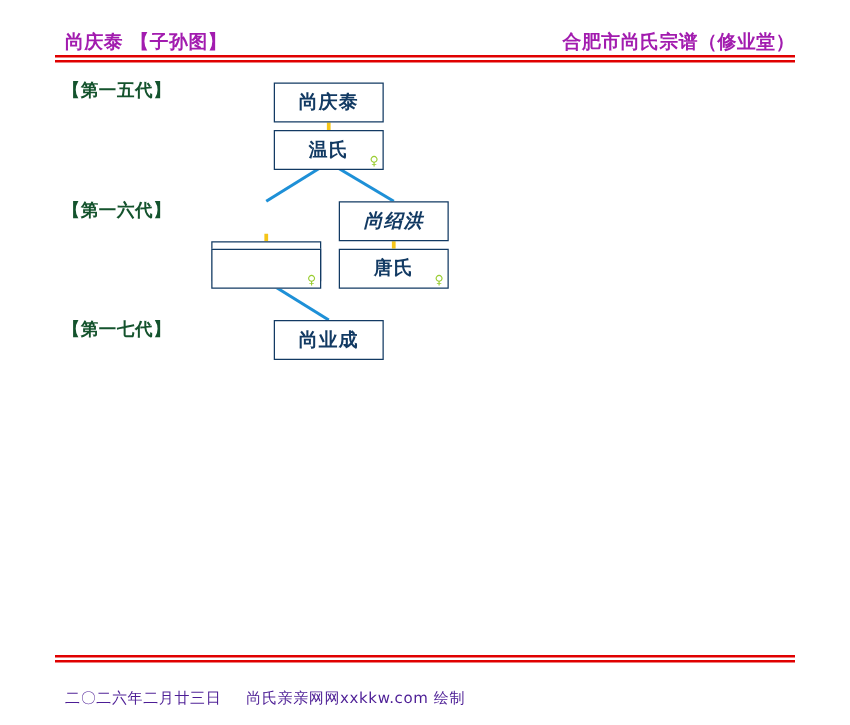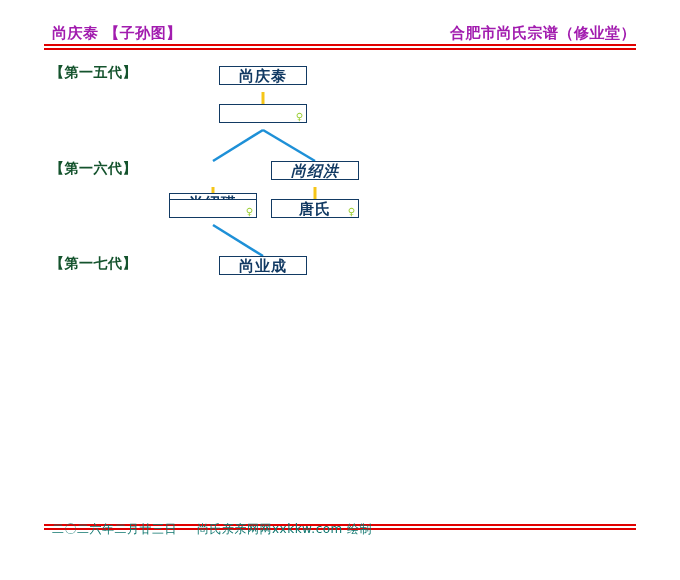--- a/index.html
+++ b/index.html
@@ -72,21 +72,21 @@
     white-space: nowrap;
     letter-spacing: 0.5px;
   }
 
   
   .person-box {
     position: absolute;
     box-sizing: border-box;
     border: 1px solid #123a63;
     background: #ffffff;
-    height: 19px;
+    height: 32px;
     width: 88px;
     z-index: 5;
   }
   .person-name {
     position: absolute;
     left: 0;
     right: 0;
     top: 50%;
     transform: translateY(-50%);
     text-align: center;
@@ -112,23 +112,23 @@
     left: 0;
     top: 0;
     width: 680px;
     height: 580px;
     z-index: 1;
   }
 
   
   .footer-text {
     position: absolute;
-    top: 521px;
+    top: 550px;
     font-size: 12px;
-    color: #0f766e;
+    color: #4c1d95;
     white-space: nowrap;
     letter-spacing: 0.5px;
   }
   #footer-date { left: 52px; }
   #footer-site { left: 197px; }
 </style>
 </head>
 <body>
 
 <div id="page">
@@ -156,20 +156,21 @@
       <div class="gen-label" style="top: 64px;">【第一五代】</div>
       <div class="gen-label" style="top: 160px;">【第一六代】</div>
       <div class="gen-label" style="top: 255px; text-align: center;">【第一七代】</div>
     </div>
 
   <div id="person-boxes">
       <div class="person-box" style="left: 219px; top: 66px;">
         <div class="person-name">尚庆泰</div>
       </div>
       <div class="person-box" style="left: 219px; top: 104px;">
+        <div class="person-name">温氏</div>
         <div class="female-mark">♀</div>
       </div>
       <div class="person-box" style="left: 169px; top: 161px; margin-top: 32px;">
         <div class="person-name">尚绍璜</div>
       </div>
       <div class="person-box" style="left: 271px; top: 161px; font-style: italic;">
         <div class="person-name">尚绍洪</div>
       </div>
       <div class="person-box" style="left: 169px; top: 199px;">
         <div class="female-mark">♀</div>

